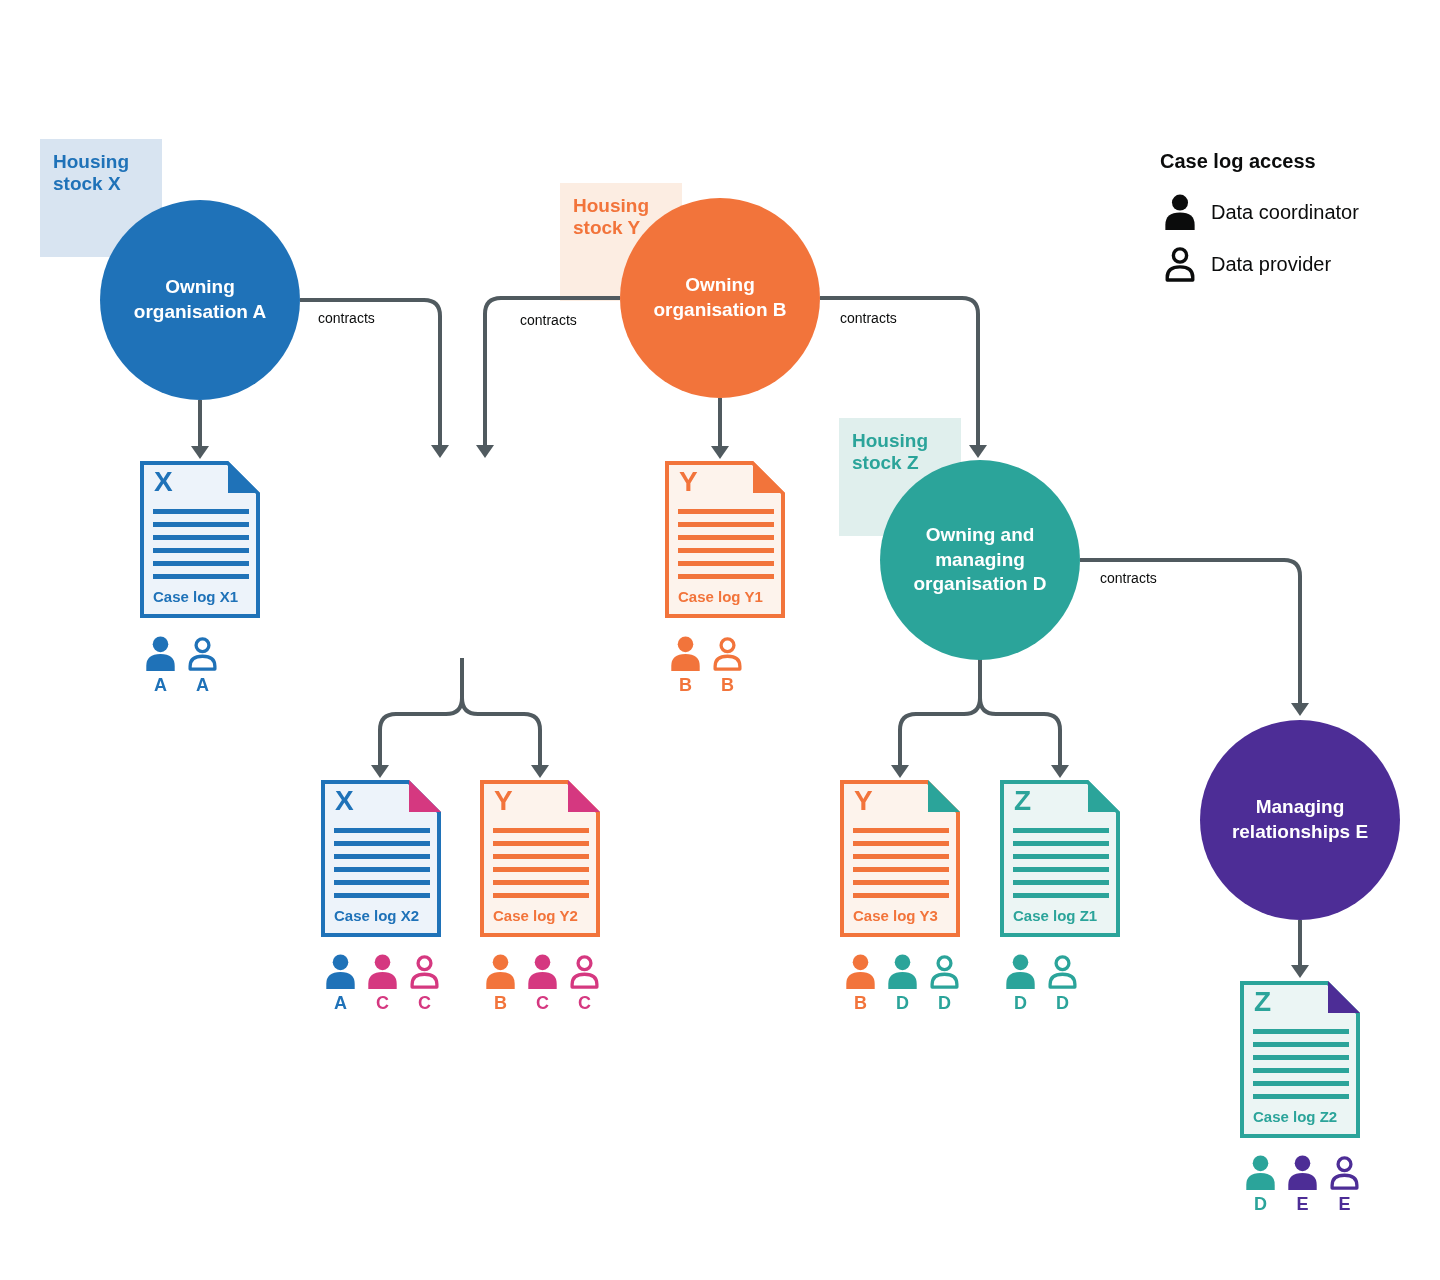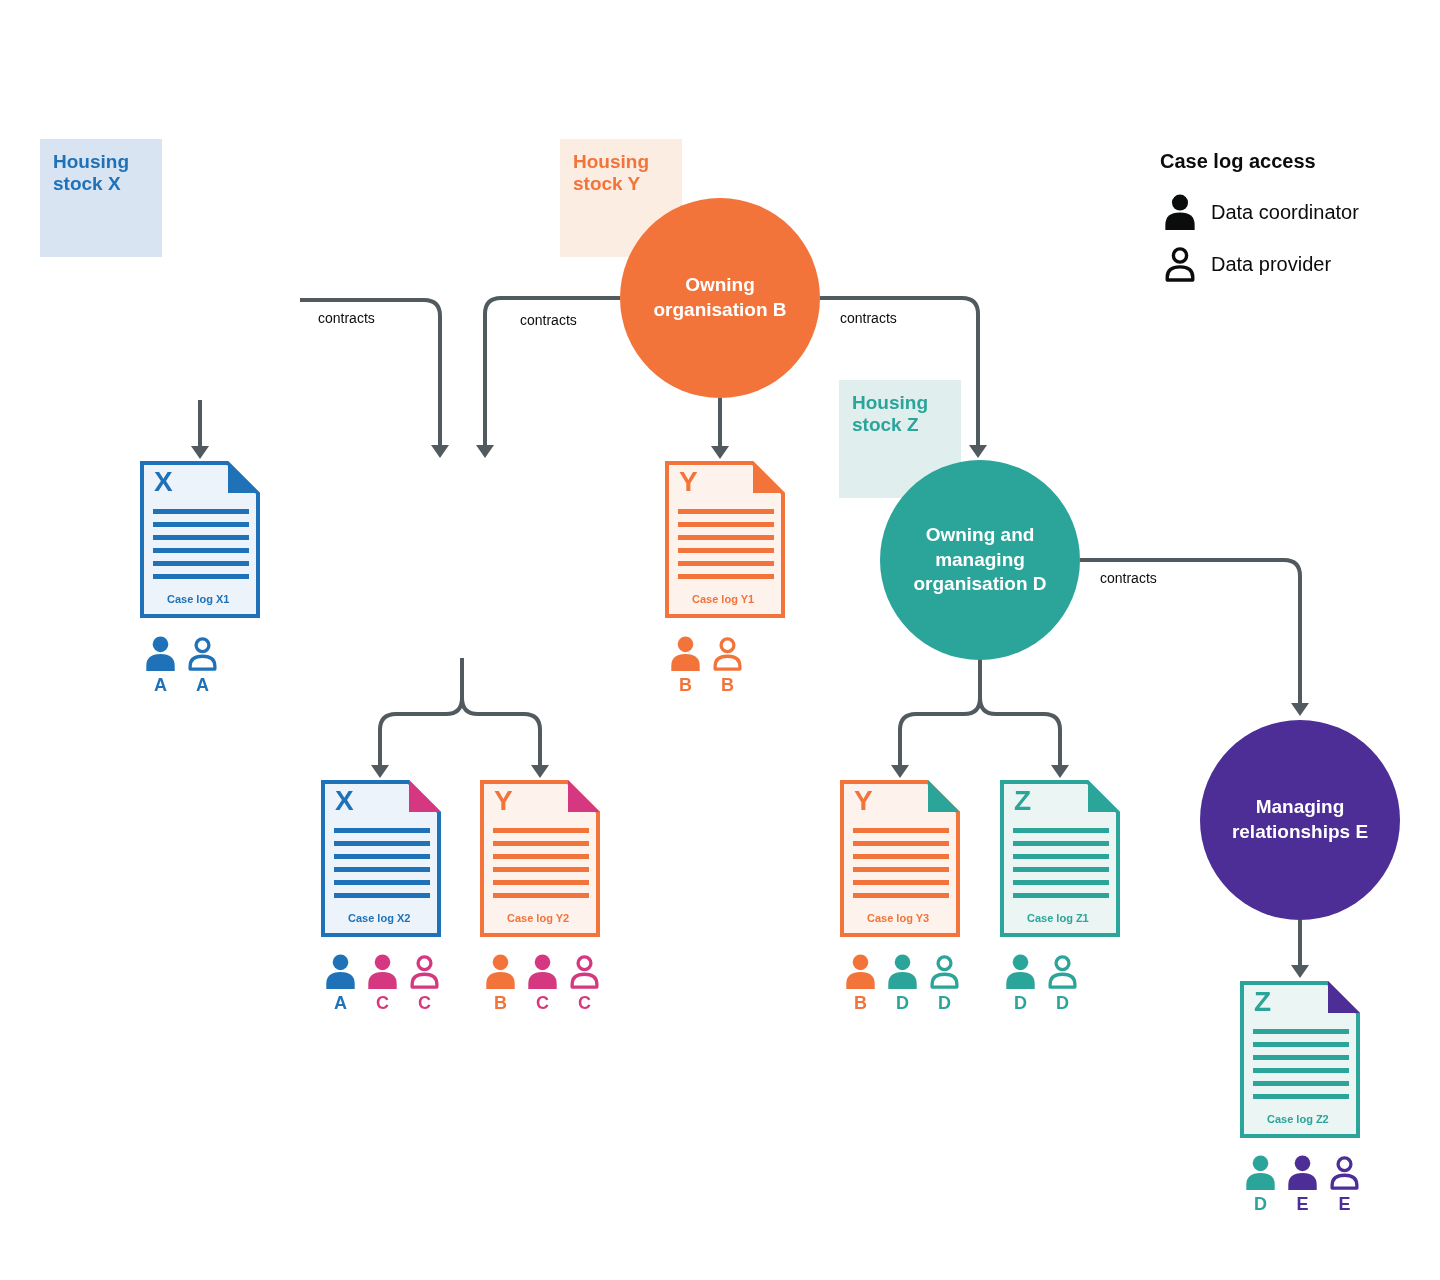--- a/index.html
+++ b/index.html
@@ -14,21 +14,21 @@
   .purple{--c:var(--purple);--paper:#efebf7;}
   .fold-blue{--fold-c:var(--blue);} .fold-orange{--fold-c:var(--orange);}
   .fold-pink{--fold-c:var(--pink);} .fold-teal{--fold-c:var(--teal);}
   .fold-purple{--fold-c:var(--purple);}
 
   .title{position:absolute;left:43px;top:44px;font-size:31px;font-weight:bold;letter-spacing:-0.4px;}
 
   .hs{position:absolute;width:122px;height:118px;box-sizing:border-box;padding:12px 10px 10px 13px;
       font-size:19px;font-weight:bold;line-height:1.18;}
   .hs-blue{background:var(--blue-tint);color:var(--blue);}
-  .hs-orange{background:var(--orange-tint);color:var(--orange);}
+  .hs-orange{background:var(--orange-tint);color:var(--orange);margin-top:44px;}
   .hs-teal{background:var(--teal-tint);color:var(--teal);}
 
   .wires{position:absolute;left:0;top:0;}
   .wires path{stroke:var(--arrow);stroke-width:4;fill:none;}
   .wires path.head{fill:var(--arrow);stroke:none;}
 
   .org{position:absolute;width:200px;height:200px;border-radius:50%;background:var(--c);
        display:flex;align-items:center;justify-content:center;text-align:center;
        color:#fff;font-weight:bold;font-size:19px;line-height:1.3;box-sizing:border-box;padding:0 22px;}
 
@@ -37,41 +37,41 @@
   .doc{position:absolute;width:120px;height:157px;}
   .doc-outer{position:absolute;inset:0;background:var(--c);
              clip-path:polygon(0 0, calc(100% - 32px) 0, 100% 32px, 100% 100%, 0 100%);}
   .doc-inner{position:absolute;inset:4px;background:var(--paper);
              clip-path:polygon(0 0, calc(100% - 29px) 0, 100% 29px, 100% 100%, 0 100%);}
   .doc-fold{position:absolute;top:0;right:0;width:32px;height:32px;background:var(--fold-c);
             clip-path:polygon(0 0, 100% 100%, 0 100%);}
   .doc-letter{position:absolute;left:14px;top:5px;font-size:28px;font-weight:bold;color:var(--c);}
   .doc-lines{position:absolute;left:13px;right:11px;top:48px;display:flex;flex-direction:column;gap:8px;}
   .doc-lines i{display:block;height:5px;background:var(--c);}
-  .doc-title{position:absolute;left:27px;bottom:13px;font-size:11px;font-weight:bold;color:var(--c);}
+  .doc-title{position:absolute;left:13px;bottom:13px;font-size:15px;font-weight:bold;color:var(--c);}
 
   .access{position:absolute;display:flex;gap:9px;}
   .person{display:flex;flex-direction:column;align-items:center;width:33px;color:var(--c);}
   .person svg{width:33px;height:35px;display:block;}
   .p-letter{margin-top:5px;font-size:18px;font-weight:bold;color:var(--c);line-height:1;}
 
   .legend-h{position:absolute;left:1160px;top:150px;font-size:20px;font-weight:bold;}
   .legend-row{position:absolute;left:1163px;display:flex;align-items:center;gap:14px;color:var(--ink);}
   .legend-row svg{width:34px;height:36px;display:block;}
   .legend-label{font-size:20px;}
 </style>
 </head>
 <body>
 
 <div class="canvas">
 
 
   <div class="hs hs-blue" style="left:40px;top:139px">Housing stock X</div>
   <div class="hs hs-orange" style="left:560px;top:139px">Housing stock Y</div>
-  <div class="hs hs-teal" style="left:839px;top:380px">Housing stock Z</div>
+  <div class="hs hs-teal" style="left:839px;top:418px">Housing stock Z</div>
 
   <svg class="wires" width="1440" height="1280" viewBox="0 0 1440 1280">
     <path d="M200,400 V446"></path>
     <path class="head" d="M191,446 L209,446 L200,459 Z"></path>
     <path d="M300,300 H424 Q440,300 440,316 V445"></path>
     <path class="head" d="M431,445 L449,445 L440,458 Z"></path>
     <path d="M620,298 H501 Q485,298 485,314 V445"></path>
     <path class="head" d="M476,445 L494,445 L485,458 Z"></path>
     <path d="M720,398 V446"></path>
     <path class="head" d="M711,446 L729,446 L720,459 Z"></path>
@@ -91,20 +91,23 @@
     <path class="head" d="M1051,765 L1069,765 L1060,778 Z"></path>
     <path d="M1300,920 V965"></path>
     <path class="head" d="M1291,965 L1309,965 L1300,978 Z"></path>
   </svg>
 
   <div class="contracts" style="left:318px;top:310px">contracts</div>
   <div class="contracts" style="left:520px;top:312px">contracts</div>
   <div class="contracts" style="left:840px;top:310px">contracts</div>
   <div class="contracts" style="left:1100px;top:570px">contracts</div>
 
+  <div class="org blue" style="left:100px;top:200px">
+    <span>Owning organisation A</span>
+  </div>
   <div class="org orange" style="left:620px;top:198px">
     <span>Owning organisation B</span>
   </div>
   <div class="org teal" style="left:880px;top:460px">
     <span>Owning and managing organisation D</span>
   </div>
   <div class="org purple" style="left:1200px;top:720px">
     <span>Managing relationships E</span>
   </div>
 

